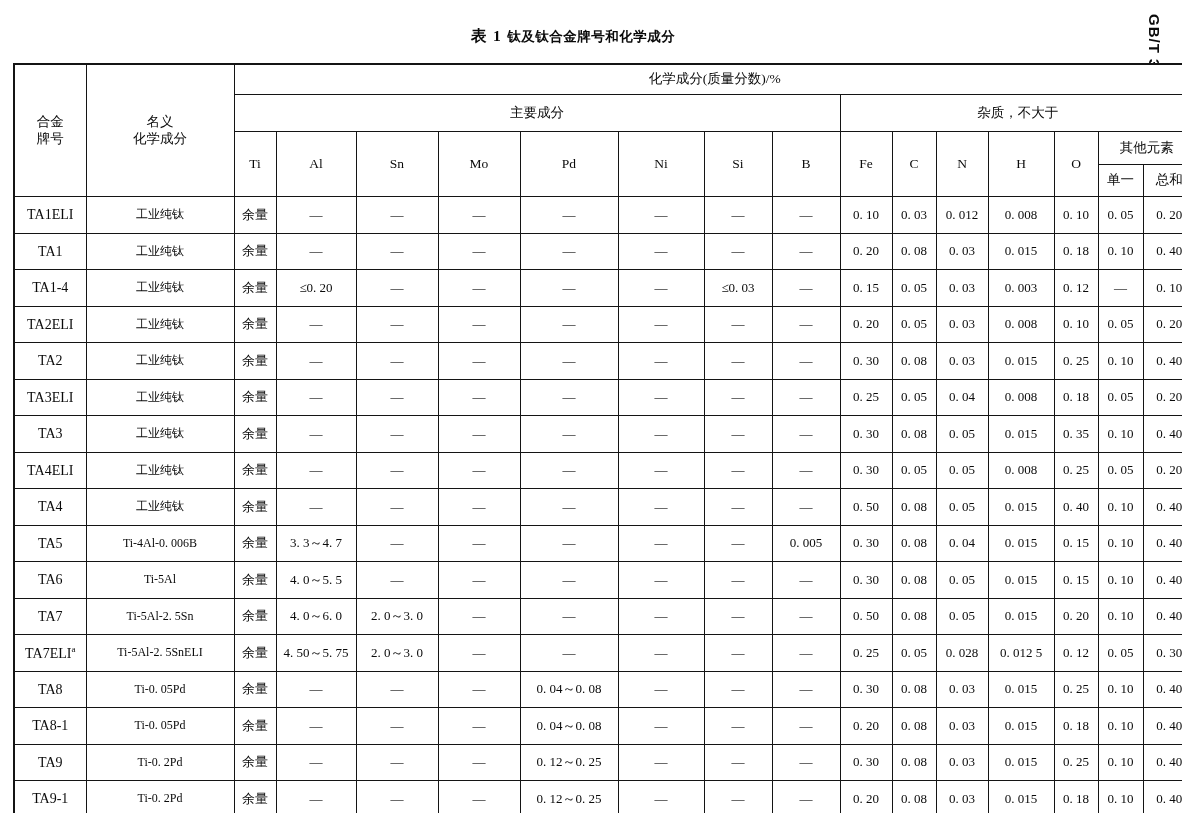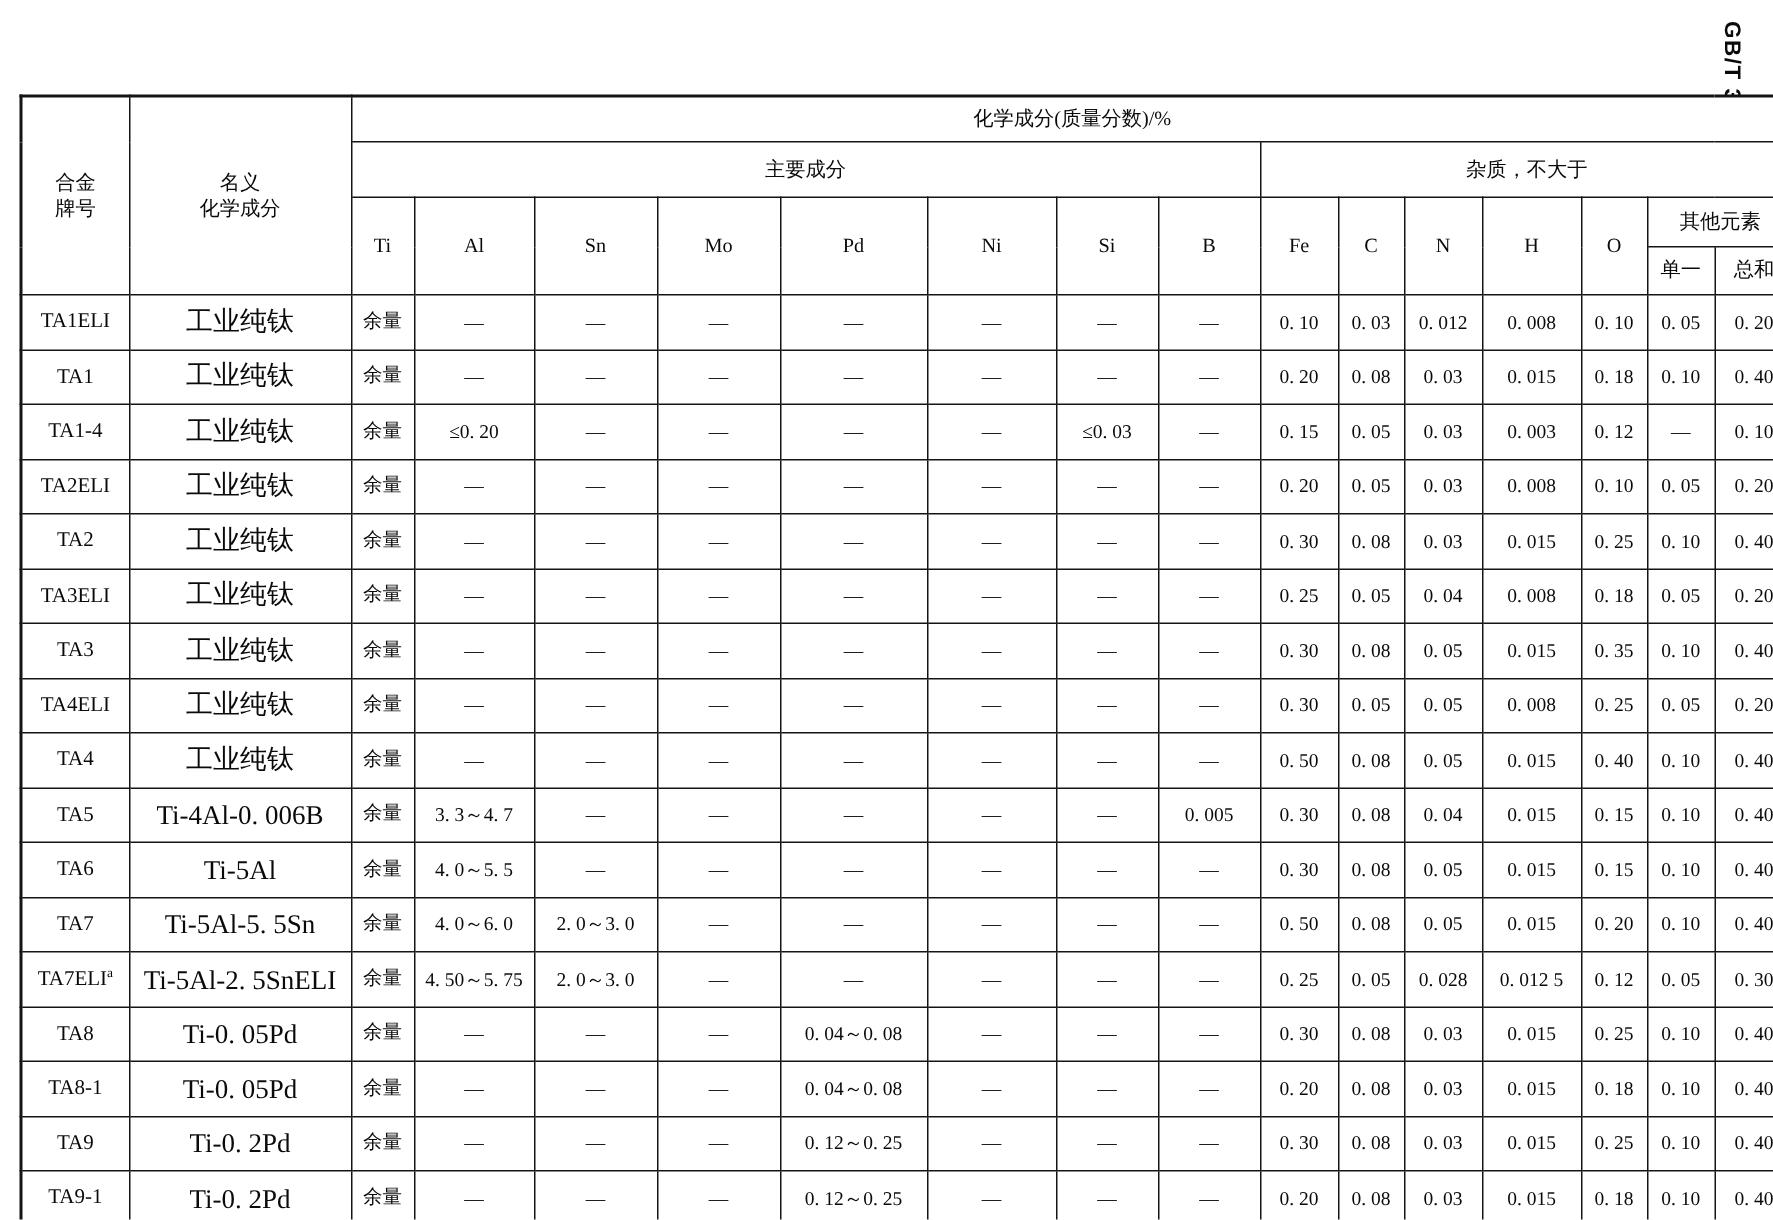--- a/index.html
+++ b/index.html
@@ -88,31 +88,34 @@
   th.h-top   { height: 29px; }
   th.h-mid   { height: 36px; }
   th.h-elem  { height: 63px; }
   th.h-sub   { height: 31px; }
   th.h-other { height: 32px; }
 
   
   th.stack div { display: block; }
 
   td.grade  { text-align: left; padding-left: 9px; font-size: 14px; font-family: Liberation Serif, serif; }
-  td.nom    { text-align: left; padding-left: 9px; font-size: 18px; }
+  td.nom    { text-align: left; padding-left: 9px; font-size: 12px; }
   td.amount { font-size: 13px; }
   tr.drow td { height: 35.5px; }
 
   sup.fn { font-size: 9px; vertical-align: super; }
 </style>
 </head>
 <body>
 
 <div id="page">
 
+  <div id="doc-title">
+    <span>表</span><span class="t-num">1</span><span class="cn-hdr">钛及钛合金牌号和化学成分</span>
+  </div>
 
   <div id="std-number">GB/T 3620.1—2007</div>
 
   <div id="tbl-wrap">
     <table class="spec">
       <colgroup>
         <col style="width:72px">
         <col style="width:148px">
         <col style="width:42px">
         <col style="width:80px">
@@ -374,21 +377,21 @@
             <td class="amount">0. 30</td>
             <td class="amount">0. 08</td>
             <td class="amount">0. 05</td>
             <td class="amount">0. 015</td>
             <td class="amount">0. 15</td>
             <td class="amount">0. 10</td>
             <td class="amount">0. 40</td>
           </tr>
           <tr class="drow">
             <td class="grade"><span>TA7</span></td>
-            <td class="nom">Ti-5Al-5. 5Sn</td>
+            <td class="nom">Ti-5Al-2. 5Sn</td>
             <td class="amount cn">余量</td>
             <td class="amount">4. 0～6. 0</td>
             <td class="amount">2. 0～3. 0</td>
             <td class="amount">—</td>
             <td class="amount">—</td>
             <td class="amount">—</td>
             <td class="amount">—</td>
             <td class="amount">—</td>
             <td class="amount">0. 50</td>
             <td class="amount">0. 08</td>

